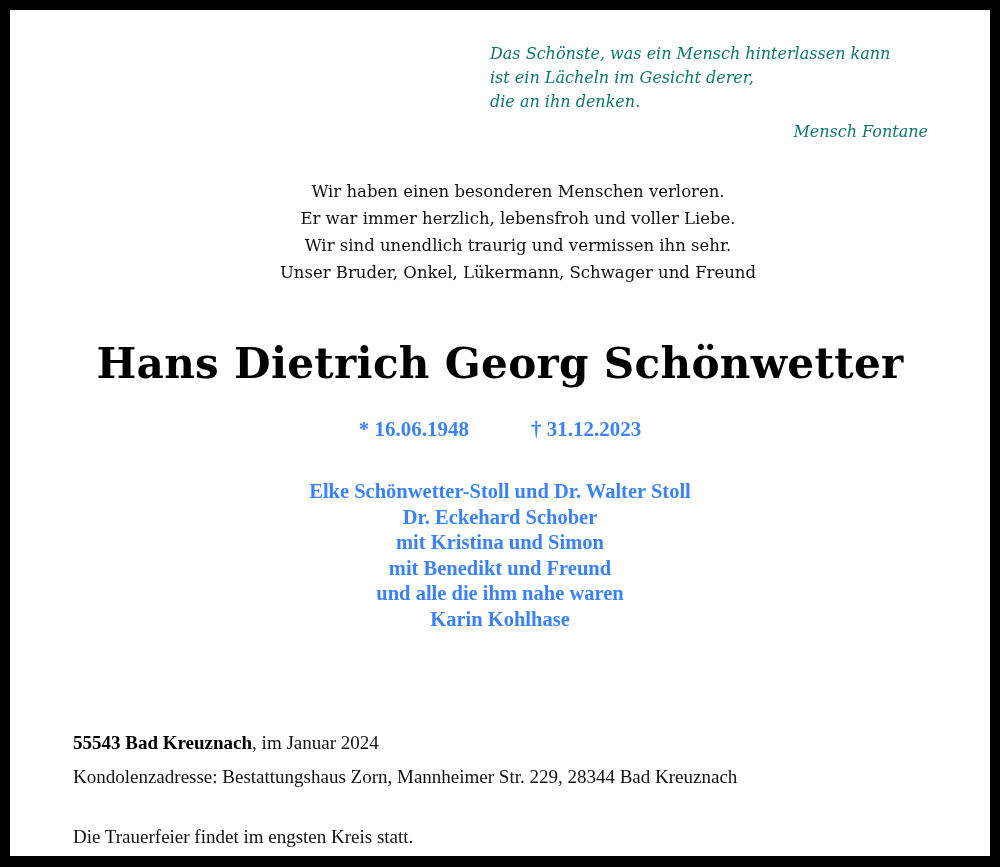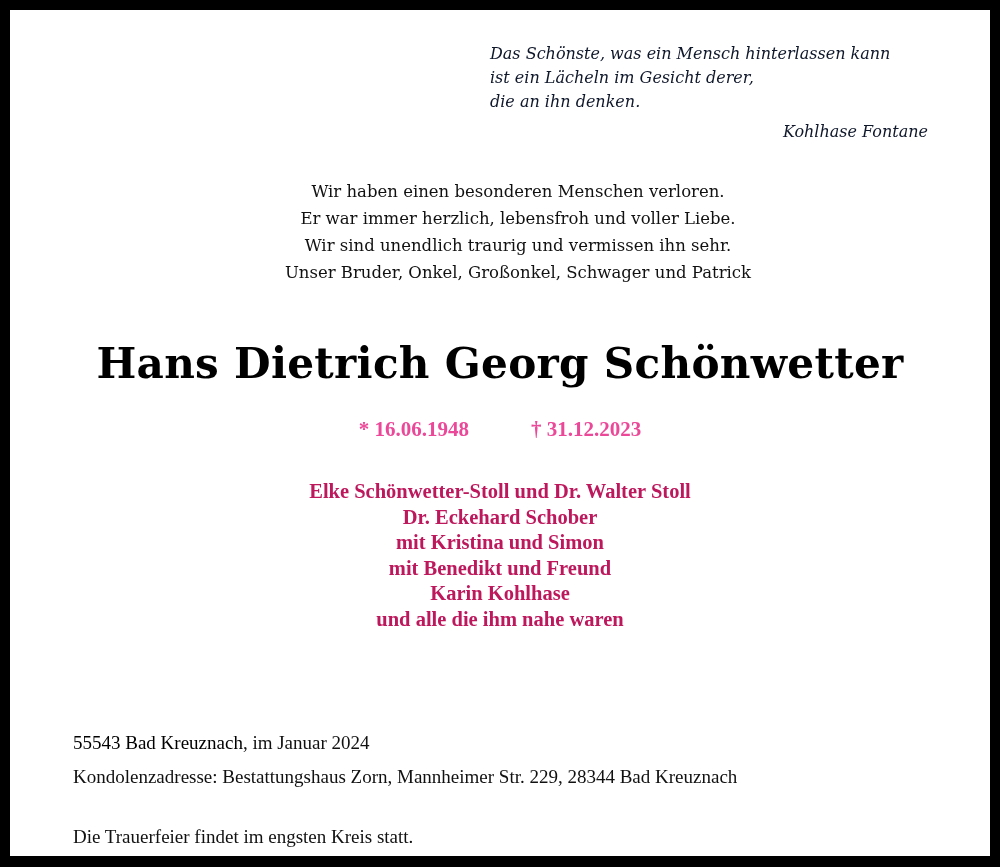--- a/index.html
+++ b/index.html
@@ -18,21 +18,21 @@
     font-family: "DejaVu Serif", "Liberation Serif", serif;
   }
   .quote {
     position: absolute;
     left: 480px; top: 32px;
     width: 438px;
     font-family: "DejaVu Serif", serif;
     font-style: italic;
     font-size: 16px;
     line-height: 24px;
-    color: #0f172a;
+    color: #0f766e;
   }
   .quote .line { display: block; white-space: nowrap; }
   .quote .author {
     display: block;
     text-align: right;
     margin-top: 6px;
     white-space: nowrap;
   }
   .intro {
     position: absolute;
@@ -61,81 +61,81 @@
   }
   .dates {
     position: absolute;
     left: 0; top: 405px;
     width: 980px;
     text-align: center;
     font-family: "Liberation Serif", serif;
     font-weight: bold;
     font-size: 21px;
     line-height: 28px;
-    color: #ec4899;
+    color: #3b82f6;
     white-space: nowrap;
   }
   .dates .gap { display: inline-block; width: 62px; }
   .mourners {
     position: absolute;
     left: 0; top: 469px;
     width: 980px;
     text-align: center;
     font-family: "Liberation Serif", serif;
     font-weight: bold;
     font-size: 20.5px;
     line-height: 25.5px;
-    color: #be185d;
+    color: #3b82f6;
   }
   .mourners .line { display: block; white-space: nowrap; }
   .footer {
     position: absolute;
     left: 63px; top: 719px;
     width: 900px;
     font-family: "Liberation Serif", serif;
     font-size: 19px;
     color: #111;
   }
   .footer .place-line { display: block; line-height: 28px; white-space: nowrap; }
-  .footer .place-line b { font-weight: normal; color: #000; }
+  .footer .place-line b { font-weight: bold; color: #000; }
   .footer .condolence { display: block; margin-top: 7px; line-height: 26px; white-space: nowrap; }
   .footer .ceremony { display: block; margin-top: 34px; line-height: 26px; white-space: nowrap; }
 </style>
 </head>
 <body>
 
 <div class="sheet">
 
   <div class="quote">
     <span class="line">Das Schönste, was ein Mensch hinterlassen kann</span>
     <span class="line">ist ein Lächeln im Gesicht derer,</span>
     <span class="line">die an ihn denken.</span>
-    <span class="author">Kohlhase Fontane</span>
+    <span class="author">Mensch Fontane</span>
   </div>
 
   <div class="intro">
     <span class="line">Wir haben einen besonderen Menschen verloren.</span>
     <span class="line">Er war immer herzlich, lebensfroh und voller Liebe.</span>
     <span class="line">Wir sind unendlich traurig und vermissen ihn sehr.</span>
-    <span class="line">Unser Bruder, Onkel, Großonkel, Schwager und Patrick</span>
+    <span class="line">Unser Bruder, Onkel, Lükermann, Schwager und Freund</span>
   </div>
 
   <div class="name">Hans Dietrich Georg Schönwetter</div>
 
   <div class="dates">
     <span>* 16.06.1948</span><span class="gap"></span><span>† 31.12.2023</span>
   </div>
 
   <div class="mourners">
     <span class="line">Elke Schönwetter-Stoll und Dr. Walter Stoll</span>
     <span class="line">Dr. Eckehard Schober</span>
     <span class="line">mit Kristina und Simon</span>
     <span class="line">mit Benedikt und Freund</span>
+    <span class="line">und alle die ihm nahe waren</span>
     <span class="line">Karin Kohlhase</span>
-    <span class="line">und alle die ihm nahe waren</span>
   </div>
 
   <div class="footer">
     <span class="place-line"><b>55543 Bad Kreuznach</b><span>, im Januar 2024</span></span>
     <span class="condolence">Kondolenzadresse: Bestattungshaus Zorn, Mannheimer Str. 229, 28344 Bad Kreuznach</span>
     <span class="ceremony">Die Trauerfeier findet im engsten Kreis statt.</span>
   </div>
 
 </div>
 

